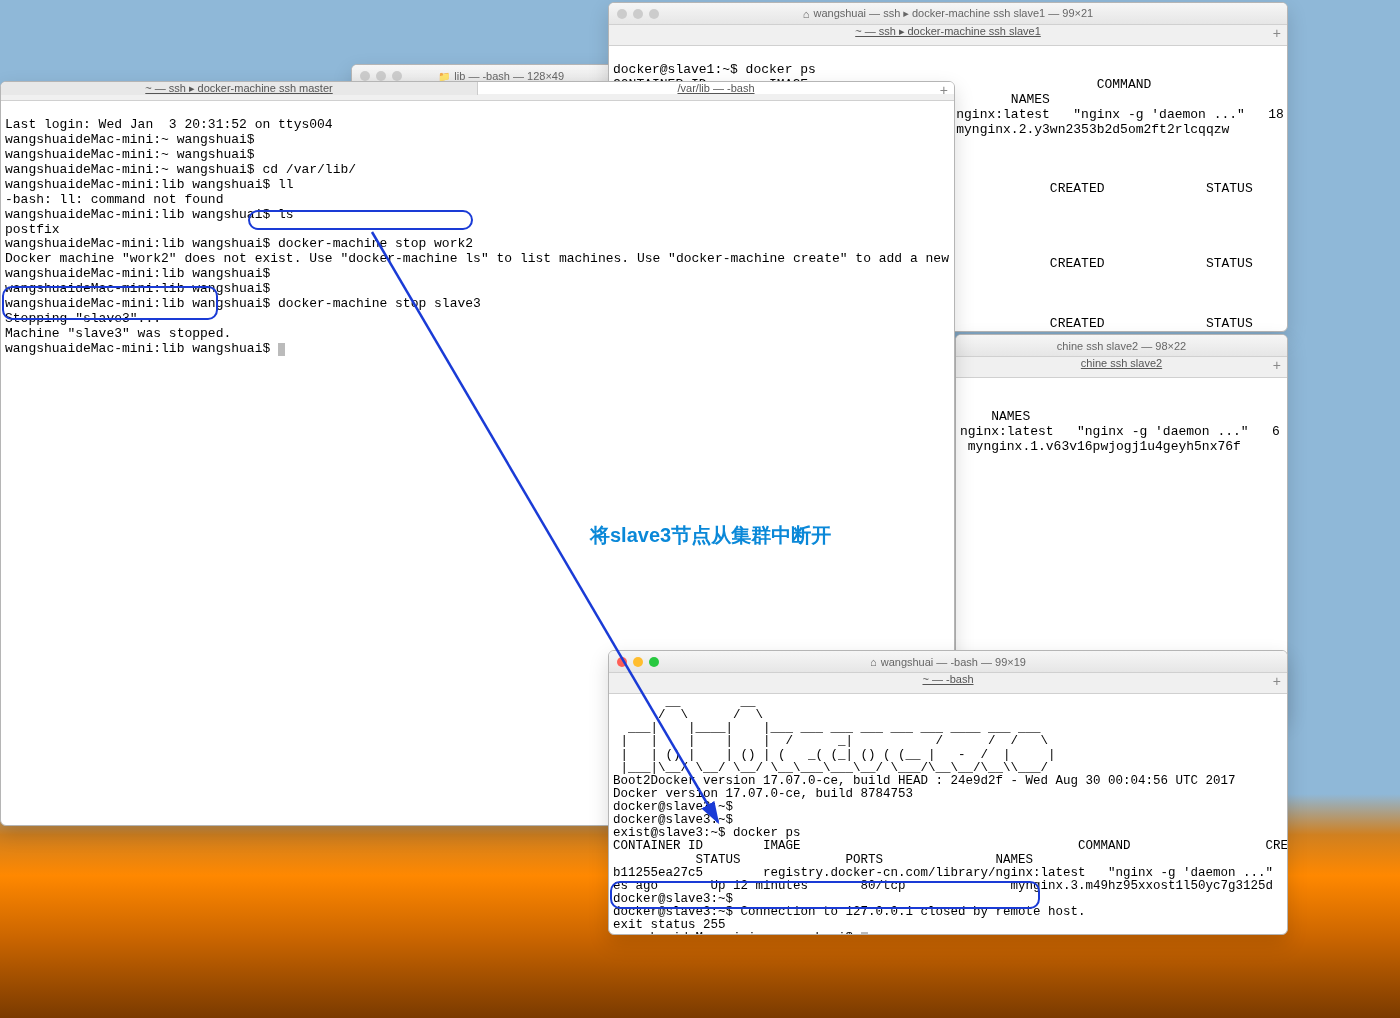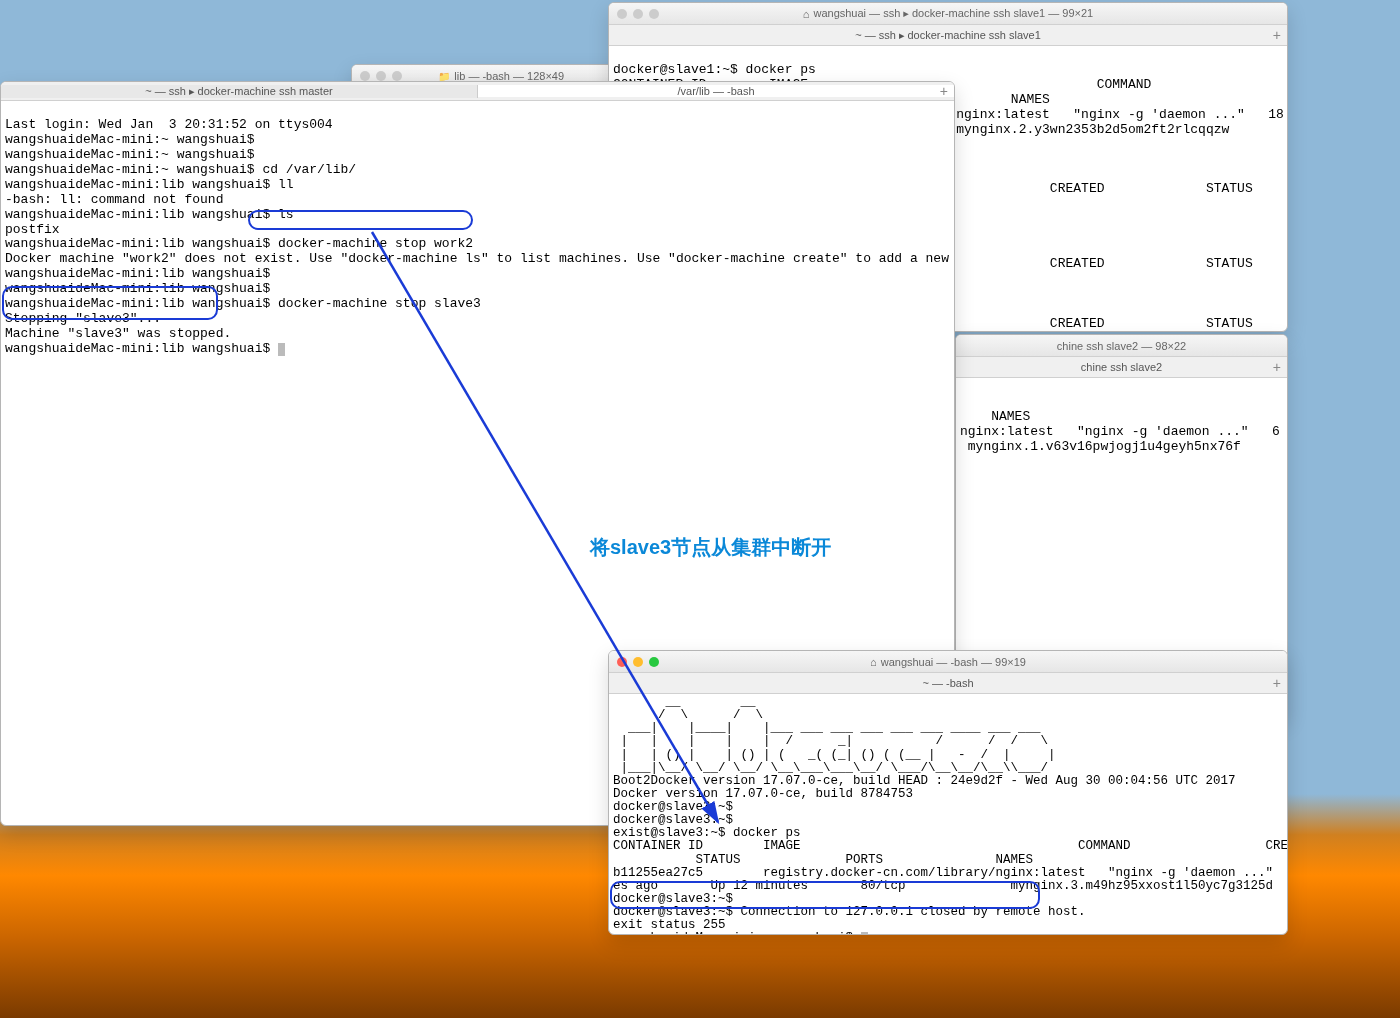--- a/index.html
+++ b/index.html
@@ -22,23 +22,24 @@
   }
   .lights { position: absolute; left: 8px; display: flex; gap: 6px; }
   .light { width: 10px; height: 10px; border-radius: 50%; }
   .light.red { background: #ff5f57; }
   .light.yel { background: #ffbd2e; }
   .light.grn { background: #28c840; }
   .light.dim { background: #ccc !important; }
   .titletext { margin: 8px auto; display: flex; align-items: center; gap: 4px; }
   .tabbar {
     height: 21px; background: #f0f0f0; border-bottom: 1px solid #d0d0d0;
-    display: flex; align-items: center; justify-content: center;
+    display: flex; align-items: flex-start; justify-content: center;
     font-family: -apple-system, sans-serif; font-size: 11px; color: #555;
     position: relative;
+    text-decoration: underline;
   }
   .tabplus { position: absolute; right: 6px; color: #888; font-size: 14px; }
   .termbody {
     flex: 1; padding: 2px 4px; color: #000; white-space: pre;
     overflow: hidden; line-height: 1.15;
   }
   .annot {
     position: absolute; border: 2px solid #1a3bd6; border-radius: 10px;
     pointer-events: none;
   }
@@ -189,21 +190,21 @@
 <span>docker@slave3:~$ Connection to 127.0.0.1 closed by remote host.</span>
 <span>exit status 255</span>
 <span>wangshuaideMac-mini:~ wangshuai$ </span><span class="cursor"></span>
   </div>
 </div>
 
 <div class="annot" style="left:248px; top:210px; width:225px; height:20px;"></div>
 <div class="annot" style="left:2px; top:286px; width:216px; height:34px;"></div>
 <div class="annot" style="left:610px; top:881px; width:430px; height:28px;"></div>
 
-<div class="caption" style="left:590px; top:534px;">将slave3节点从集群中断开</div>
+<div class="caption" style="left:590px; top:522px;">将slave3节点从集群中断开</div>
 
 <svg class="overlay" width="1400" height="1018">
   <defs>
     <marker id="arr" markerWidth="10" markerHeight="10" refX="8" refY="3" orient="auto">
       <path d="M0,0 L9,3 L0,6 Z" fill="#1a3bd6"></path>
     </marker>
   </defs>
   <line x1="372" y1="232" x2="718" y2="822" stroke="#1a3bd6" stroke-width="2.5" marker-end="url(#arr)"></line>
 </svg>
 

